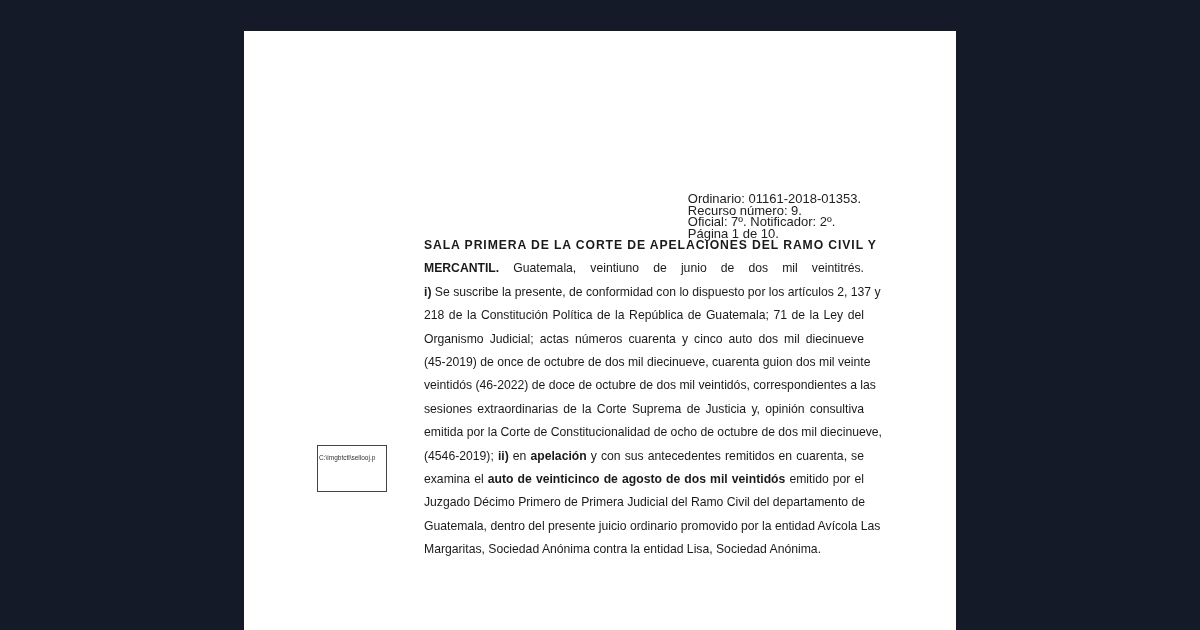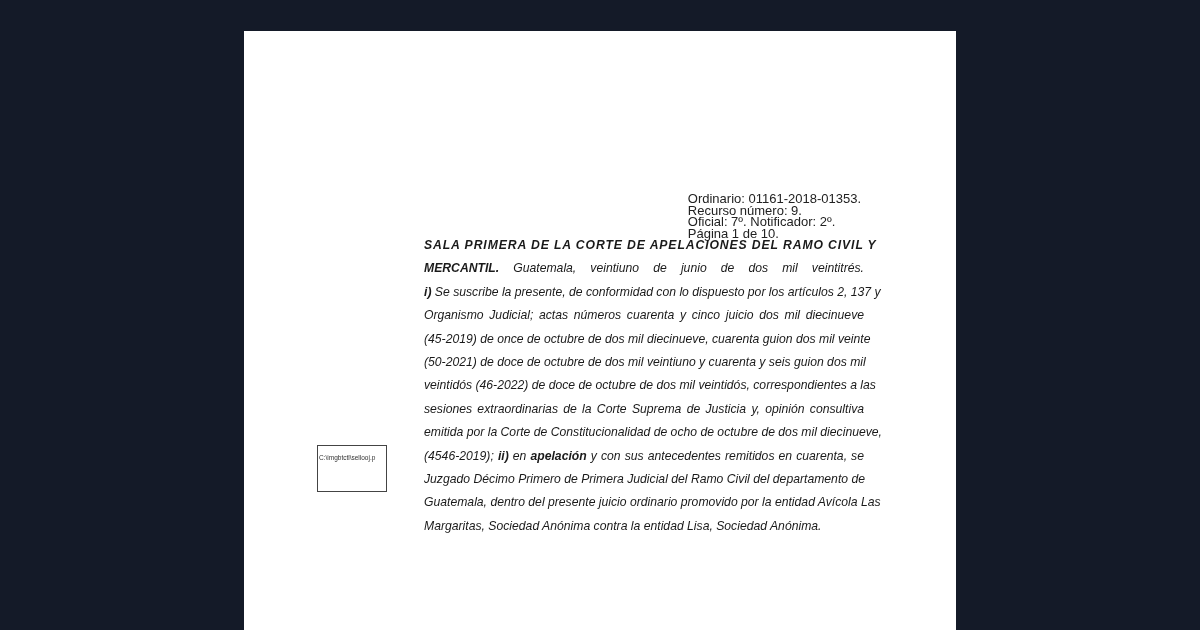--- a/index.html
+++ b/index.html
@@ -17,21 +17,21 @@
     .header-meta {
       position: absolute; right: 95px; top: 162px;
       font-size: 13px; line-height: 11.5px; color: #222;
     }
     .body-text {
       position: absolute; left: 180px; top: 203px;
       width: 440px;
       font-size: 12.2px; line-height: 23.4px; color: #1a1a1a;
       text-align: justify;
     }
-    .body-text .line { display: block; text-align: justify; text-align-last: justify; white-space: nowrap; font-style: italic; }
+    .body-text .line { display: block; text-align: justify; text-align-last: justify; white-space: nowrap; }
     .body-text .line.last { text-align-last: left; }
     .b { font-weight: bold; }
     .title-line { letter-spacing: 0.9px; }
     .img-box {
       position: absolute; left: 73px; top: 414px;
       width: 70px; height: 47px;
       border: 1px solid #444;
       box-sizing: border-box;
       font-size: 6.5px; color: #333;
       padding-top: 8px; padding-left: 1px;
@@ -50,24 +50,25 @@
   </div>
 
   <div class="img-box">
     <span>C:\imgbtctl\sellooj.p</span>
   </div>
 
   <div class="body-text" id="body-text">
       <span class="line title-line"><span class="b">SALA PRIMERA DE LA CORTE DE APELACIONES DEL RAMO CIVIL Y</span></span>
       <span class="line"><span class="b">MERCANTIL.</span><span> Guatemala, veintiuno de junio de dos mil veintitrés.</span></span>
       <span class="line"><span class="b">i)</span><span> Se suscribe la presente, de conformidad con lo dispuesto por los artículos 2, 137 y</span></span>
-      <span class="line"><span>Organismo Judicial; actas números cuarenta y cinco juicio dos mil diecinueve</span></span>
+      <span class="line"><span>218 de la Constitución Política de la República de Guatemala; 71 de la Ley del</span></span>
+      <span class="line"><span>Organismo Judicial; actas números cuarenta y cinco auto dos mil diecinueve</span></span>
       <span class="line"><span>(45-2019) de once de octubre de dos mil diecinueve, cuarenta guion dos mil veinte</span></span>
-      <span class="line"><span>(50-2021) de doce de octubre de dos mil veintiuno y cuarenta y seis guion dos mil</span></span>
       <span class="line"><span>veintidós (46-2022) de doce de octubre de dos mil veintidós, correspondientes a las</span></span>
       <span class="line"><span>sesiones extraordinarias de la Corte Suprema de Justicia y, opinión consultiva</span></span>
       <span class="line"><span>emitida por la Corte de Constitucionalidad de ocho de octubre de dos mil diecinueve,</span></span>
       <span class="line"><span>(4546-2019); </span><span class="b">ii)</span><span> en </span><span class="b">apelación</span><span> y con sus antecedentes remitidos en cuarenta, se</span></span>
+      <span class="line"><span>examina el </span><span class="b">auto de veinticinco de agosto de dos mil veintidós</span><span> emitido por el</span></span>
       <span class="line"><span>Juzgado Décimo Primero de Primera Judicial del Ramo Civil del departamento de</span></span>
       <span class="line"><span>Guatemala, dentro del presente juicio ordinario promovido por la entidad Avícola Las</span></span>
       <span class="line last"><span>Margaritas, Sociedad Anónima contra la entidad Lisa, Sociedad Anónima.</span></span>
     </div>
 </div>
 
 </body></html>

